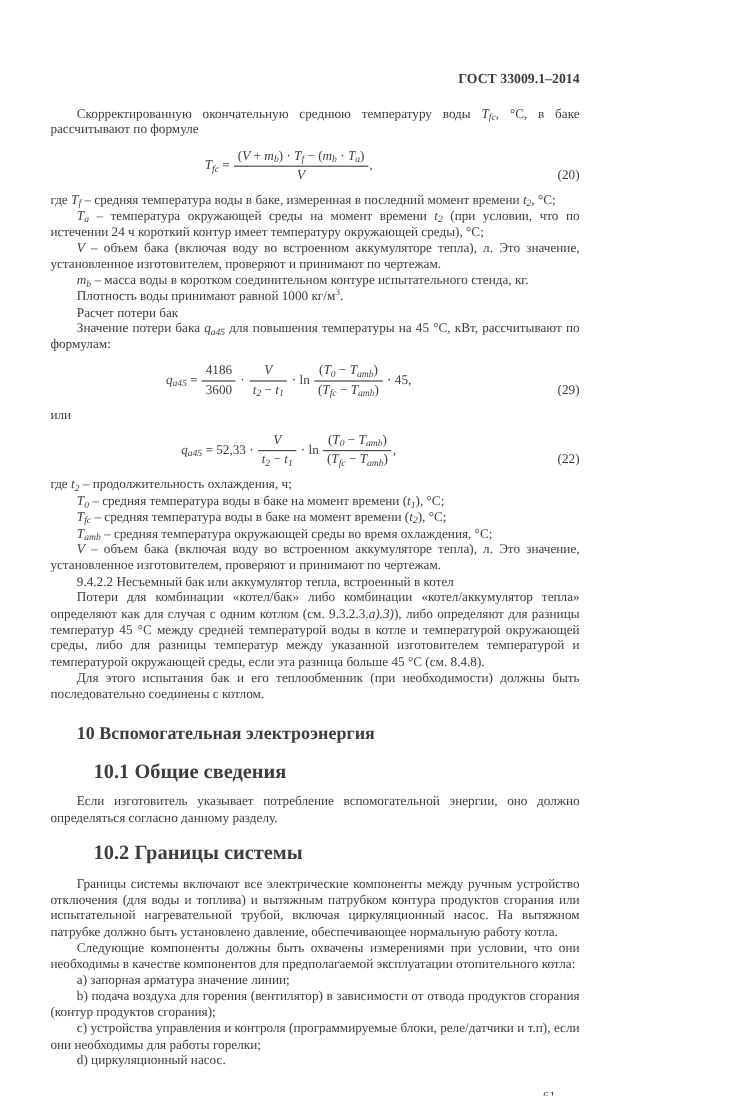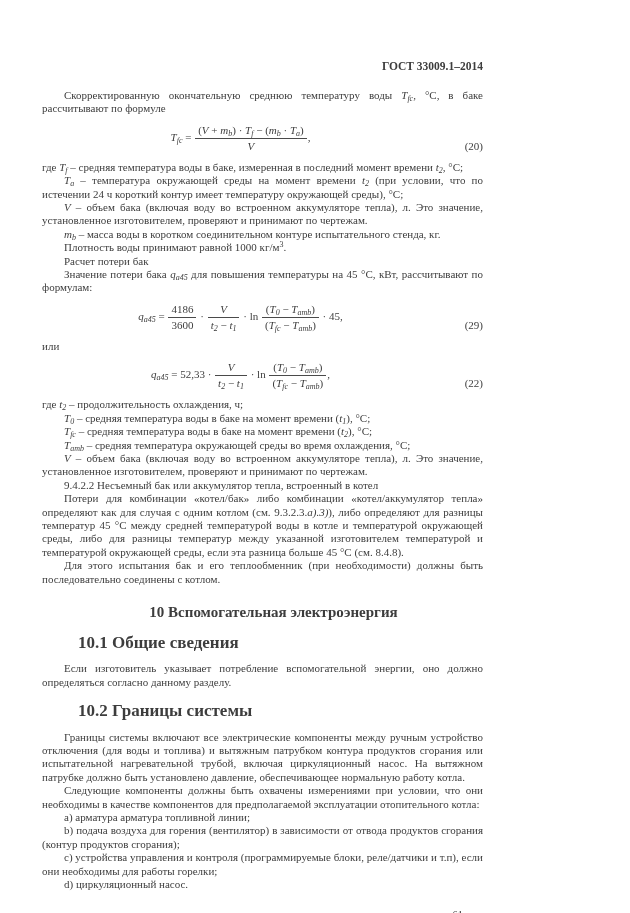--- a/index.html
+++ b/index.html
@@ -14,21 +14,21 @@
   }
   .doc-header {
     text-align: right;
     font-weight: bold;
     font-size: 11.5px;
     margin-bottom: 17px;
   }
   p { margin: 0; font-size: 11px; line-height: 13.4px; }
   .ind { text-indent: 22px; }
   .just { text-align: justify; }
-  h1 { font-size: 15px; font-weight: bold; margin: 17px 0 4px 22px; line-height: 1.2; text-align: center; }
+  h1 { font-size: 15px; font-weight: bold; margin: 17px 0 4px 22px; line-height: 1.2; }
   h2 { font-size: 17px; font-weight: bold; margin: 12px 0 9px 36px; line-height: 1.2; }
   i { font-style: italic; }
   sub { font-size: 8px; font-style: italic; line-height: 0; vertical-align: -2px; }
   sup { font-size: 8px; line-height: 0; vertical-align: 4px; }
   .eq {
     display: flex; align-items: flex-end;
     margin: 8px 0;
     font-size: 11px; line-height: 13px;
   }
   .eq-body { flex: 1; text-align: center; }
@@ -82,19 +82,19 @@
       <p class="ind just"><i>V</i> – объем бака (включая воду во встроенном аккумуляторе тепла), л. Это значение, установленное изготовителем, проверяют и принимают по чертежам.</p>
       <p class="ind">9.4.2.2  Несъемный бак или аккумулятор тепла, встроенный в котел</p>
       <p class="ind just">Потери для комбинации «котел/бак» либо комбинации «котел/аккумулятор тепла» определяют как для случая с одним котлом (см. 9.3.2.3.<i>а).3)</i>), либо определяют для разницы температур 45 °С между средней температурой воды в котле и температурой окружающей среды, либо для разницы температур между указанной изготовителем температурой и температурой окружающей среды, если эта разница больше 45 °С (см. 8.4.8).</p>
       <p class="ind just">Для этого испытания бак и его теплообменник (при необходимости) должны быть последовательно соединены с котлом.</p>
       <h1>10 Вспомогательная электроэнергия</h1>
       <h2>10.1 Общие сведения</h2>
       <p class="ind just">Если изготовитель указывает потребление вспомогательной энергии, оно должно определяться согласно данному разделу.</p>
       <h2>10.2 Границы системы</h2>
       <p class="ind just">Границы системы включают все электрические компоненты между ручным устройство отключения (для воды и топлива) и вытяжным патрубком контура продуктов сгорания или испытательной нагревательной трубой, включая циркуляционный насос. На вытяжном патрубке должно быть установлено давление, обеспечивающее нормальную работу котла.</p>
       <p class="ind just">Следующие компоненты должны быть охвачены измерениями при условии, что они необходимы в качестве компонентов для предполагаемой эксплуатации отопительного котла:</p>
-      <p class="ind">a) арматура арматура топливной линии;</p>
+      <p class="ind">a) запорная арматура значение линии;</p>
       <p class="ind just">b) подача воздуха для горения (вентилятор) в зависимости от отвода продуктов сгорания (контур продуктов сгорания);</p>
       <p class="ind just">c) устройства управления и контроля (программируемые блоки, реле/датчики и т.п), если они необходимы для работы горелки;</p>
       <p class="ind">d) циркуляционный насос.</p>
     </div>
   <div class="page-number">61</div>
 </div>
 
 </body></html>

